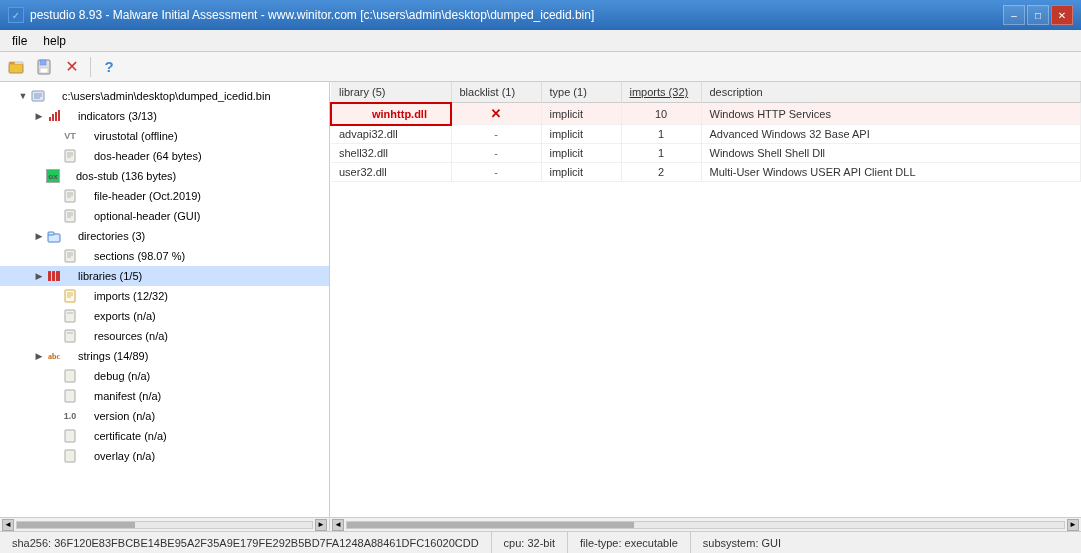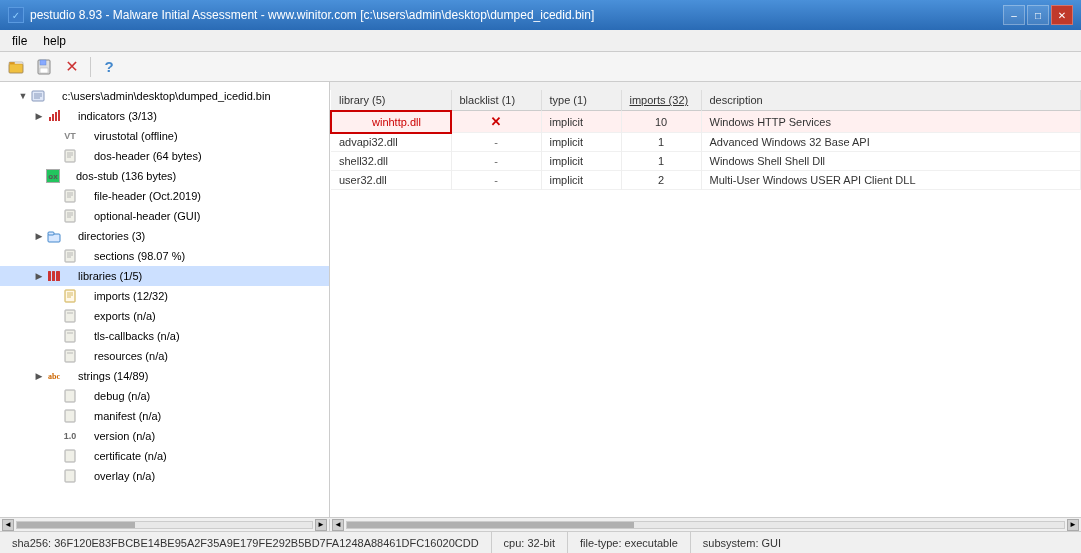--- a/index.html
+++ b/index.html
@@ -162,21 +162,20 @@
       font-size: 11px;
     }
 
     
     .right-panel {
       flex: 1;
       background: white;
       overflow: auto;
       display: flex;
       flex-direction: column;
-      margin-top: 8px;
     }
 
     
     .data-table {
       width: 100%;
       border-collapse: collapse;
       font-size: 11px;
     }
     .data-table thead tr {
       background: #f0f0f0;
@@ -488,33 +487,20 @@
         <div class="tree-expander"></div>
         <div class="tree-icon">
           <svg width="14" height="14" viewBox="0 0 14 14">
               <rect x="2" y="1" width="10" height="12" fill="#f0f0e8" stroke="#aaa" stroke-width="1" rx="0.5"></rect>
               <line x1="4" y1="4" x2="10" y2="4" stroke="#aaa" stroke-width="0.8"></line>
             </svg>
         </div>
         <span class="tree-label">exports (n/a)</span>
       </div>
 
-      <div class="tree-item">
-        <div class="tree-indent"></div>
-        <div class="tree-indent"></div>
-        <div class="tree-indent"></div>
-        <div class="tree-expander"></div>
-        <div class="tree-icon">
-          <svg width="14" height="14" viewBox="0 0 14 14">
-              <rect x="2" y="1" width="10" height="12" fill="#f0f0e8" stroke="#aaa" stroke-width="1" rx="0.5"></rect>
-              <line x1="4" y1="4" x2="10" y2="4" stroke="#aaa" stroke-width="0.8"></line>
-            </svg>
-        </div>
-        <span class="tree-label">tls-callbacks (n/a)</span>
-      </div>
 
       <div class="tree-item">
         <div class="tree-indent"></div>
         <div class="tree-indent"></div>
         <div class="tree-indent"></div>
         <div class="tree-expander"></div>
         <div class="tree-icon">
           <svg width="14" height="14" viewBox="0 0 14 14">
               <rect x="2" y="1" width="10" height="12" fill="#f0f0e8" stroke="#aaa" stroke-width="1" rx="0.5"></rect>
               <line x1="4" y1="4" x2="10" y2="4" stroke="#aaa" stroke-width="0.8"></line>
@@ -601,21 +587,21 @@
         <tr>
           <th style="width:120px;">library (5)</th>
           <th style="width:90px;">blacklist (1)</th>
           <th style="width:80px;">type (1)</th>
           <th style="width:80px;text-decoration:underline;">imports (32)</th>
           <th>description</th>
         </tr>
       </thead>
       <tbody id="table-body">
       <tr class="row-selected">
-            <td style="color: rgb(204, 0, 0); font-weight: normal; outline: rgb(204, 0, 0) solid 2px; outline-offset: -1px; padding-left: 40px;">winhttp.dll</td>
+            <td style="color: rgb(204, 0, 0); font-weight: bold; outline: rgb(204, 0, 0) solid 2px; outline-offset: -1px; padding-left: 40px;">winhttp.dll</td>
             <td style="text-align: center;"><span class="cell-blacklist-x">✕</span></td>
             <td>implicit</td>
             <td style="text-align: center;">10</td>
             <td>Windows HTTP Services</td>
           </tr>
           <tr>
             <td>advapi32.dll</td>
             <td style="text-align: center;"><span class="cell-dash">-</span></td>
             <td>implicit</td>
             <td style="text-align: center;">1</td>

